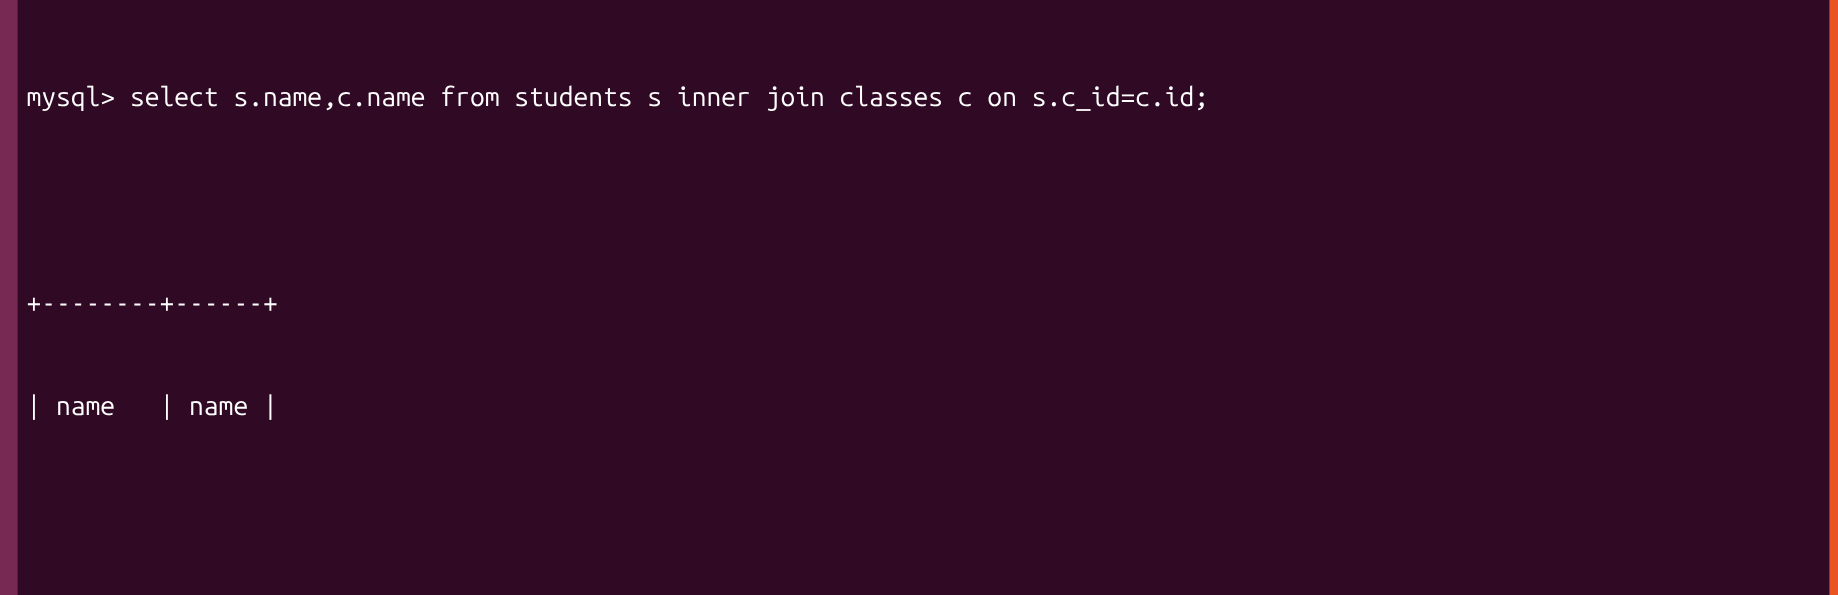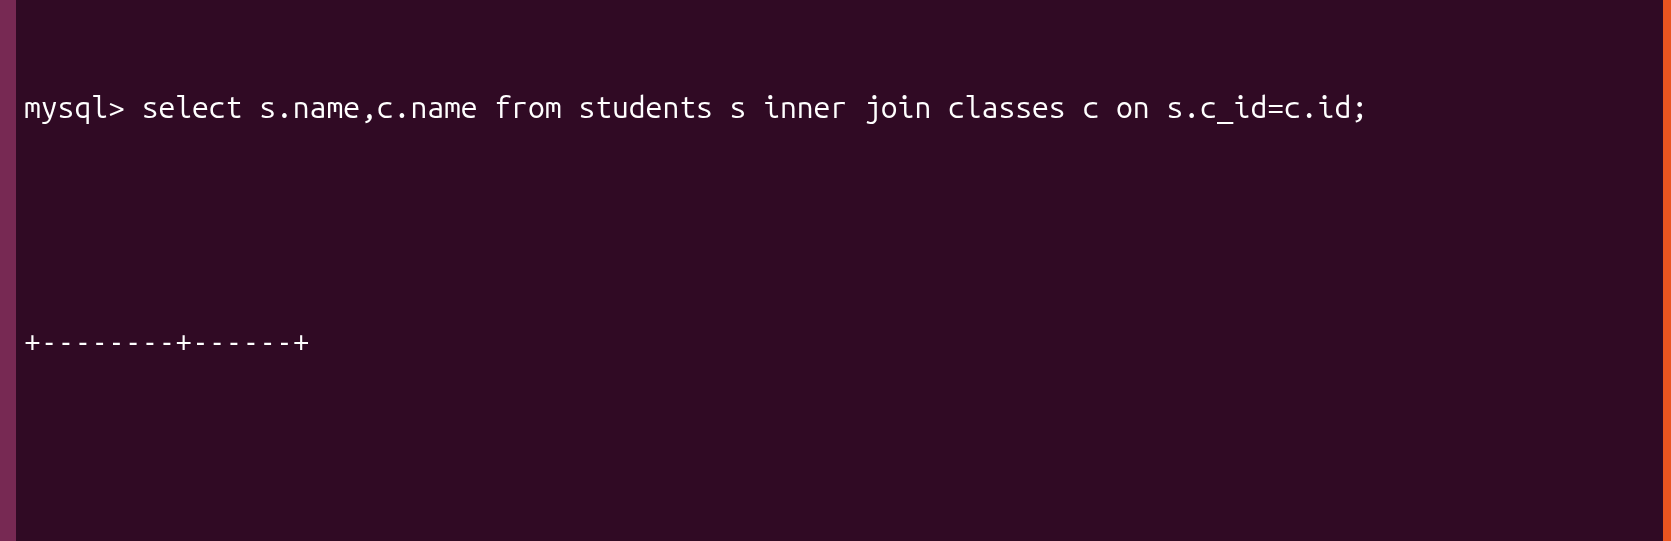--- a/index.html
+++ b/index.html
@@ -17,21 +17,21 @@
     }
     .left-edge {
       width: 16px;
       background-color: #772953;
       flex-shrink: 0;
     }
     .terminal {
       flex: 1;
       background-color: #300a24;
       color: #ffffff;
-      font-size: 30px;
+      font-size: 24px;
       line-height: 1.3;
       padding: 10px 8px;
       white-space: pre;
       position: relative;
     }
     .right-edge {
       width: 8px;
       background-color: #e95420;
       flex-shrink: 0;
     }
@@ -42,20 +42,21 @@
   </style>
 </head>
 <body>
 
 <div class="left-edge"></div>
 
 <div class="terminal">
   <span class="line"><span>mysql&gt;</span> <span>select s.name,c.name from students s inner join classes c on s.c_id=c.id;</span></span>
   <span class="line"></span>
   <span class="line">+--------+------+</span>
+  <span class="line">| name   | name |</span>
   
   
   
   
   
   
   
   
   
 </div>

